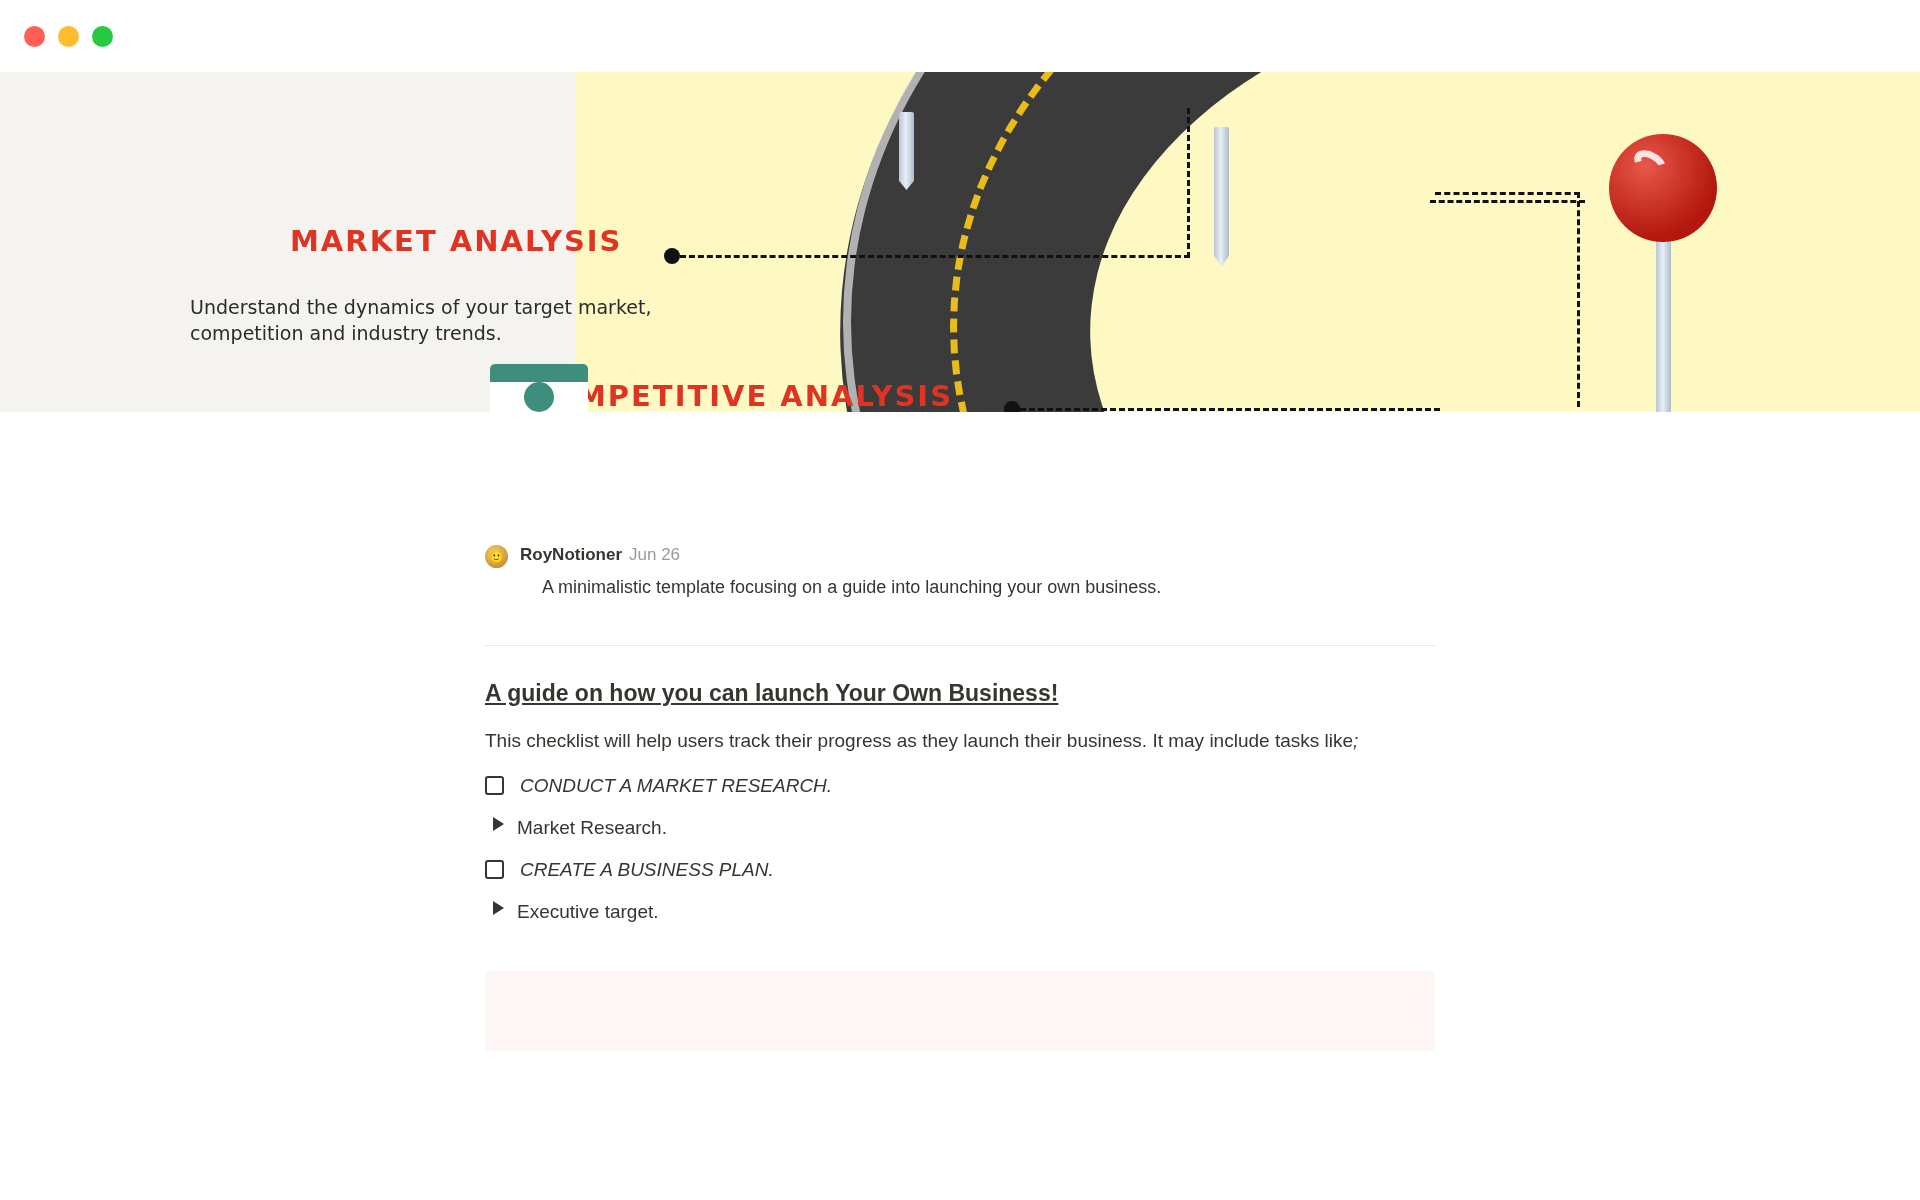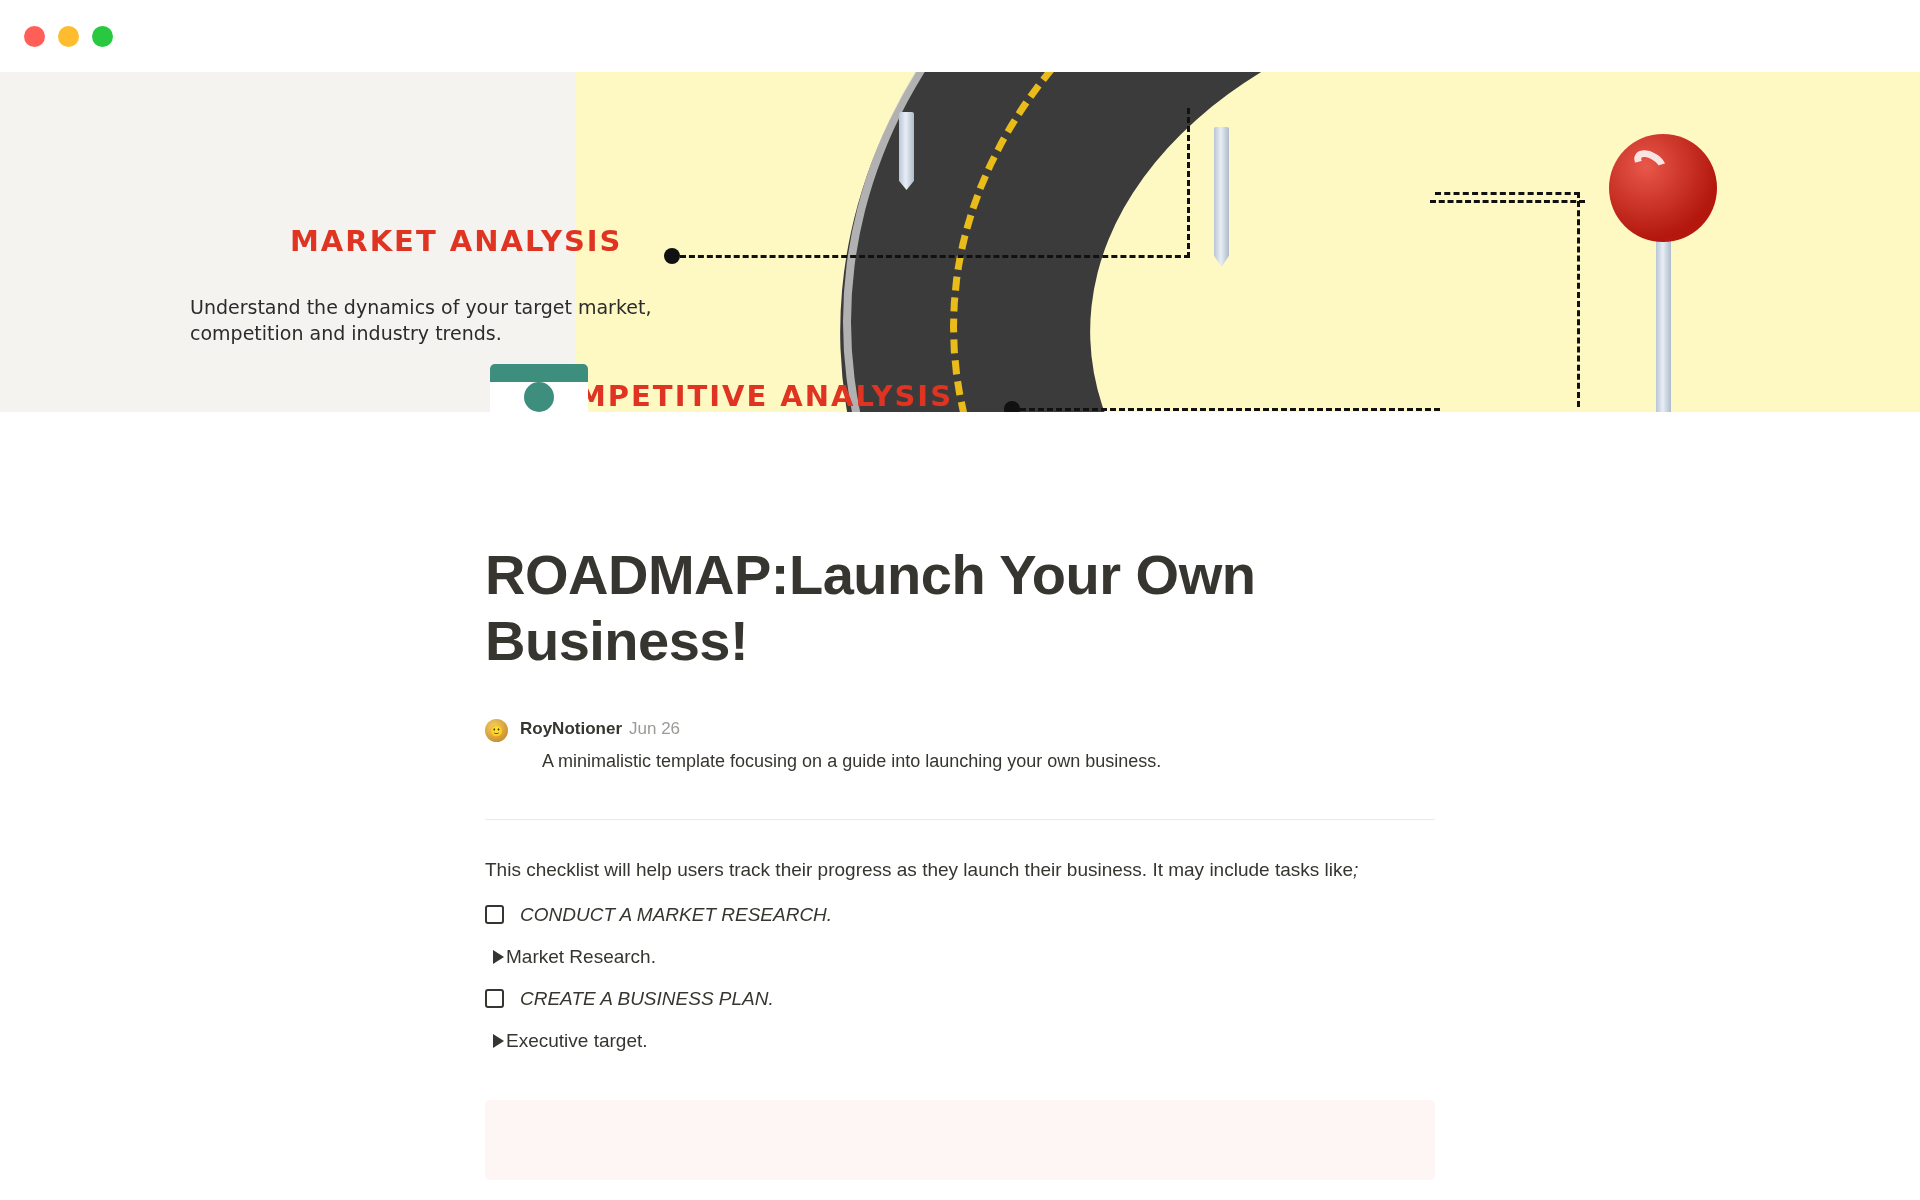--- a/index.html
+++ b/index.html
@@ -192,21 +192,21 @@
     border: 2px solid #37352f;
     border-radius: 3px;
     flex: 0 0 auto;
   }
   .todo-label {
     font-size: 19px;
     font-style: italic;
     font-weight: 500;
   }
   .toggle-row {
-    display: flex; align-items: center; gap: 2px;
+    display: flex; align-items: flex-start; gap: 13px;
     margin-bottom: 20px;
     padding-left: 8px;
   }
   .triangle {
     width: 0; height: 0;
     border-left: 11px solid #37352f;
     border-top: 7px solid transparent;
     border-bottom: 7px solid transparent;
     flex: 0 0 auto;
   }
@@ -257,32 +257,32 @@
   <div class="cover-title" id="cb-title">COMPETITIVE ANALYSIS</div>
 
   <div class="page-icon">
     <div class="inner-band"></div>
     <div class="circle"></div>
   </div>
 </div>
 
 <div class="doc">
 
-  <h1 class="doc-title">ROADMAP:Launch Your Own Business!</h1>
 
   <div class="byline">
     <div class="avatar">🙂</div>
     <div class="byline-text">
       <span class="author">RoyNotioner</span><span class="date">Jun 26</span>
       <div class="subtitle">A minimalistic template focusing on a guide into launching your own business.</div>
     </div>
   </div>
 
   <div class="divider"></div>
 
+  <h2 class="section-heading">A guide on how you can launch Your Own Business!</h2>
 
   <p class="body-par"><span>This checklist will help users track their progress as they launch their business. It may include tasks like</span><em>;</em></p>
 
   <div class="todo-row">
     <div class="checkbox"></div>
     <div class="todo-label">CONDUCT A MARKET RESEARCH.</div>
   </div>
 
   <div class="toggle-row">
     <div class="triangle"></div>

